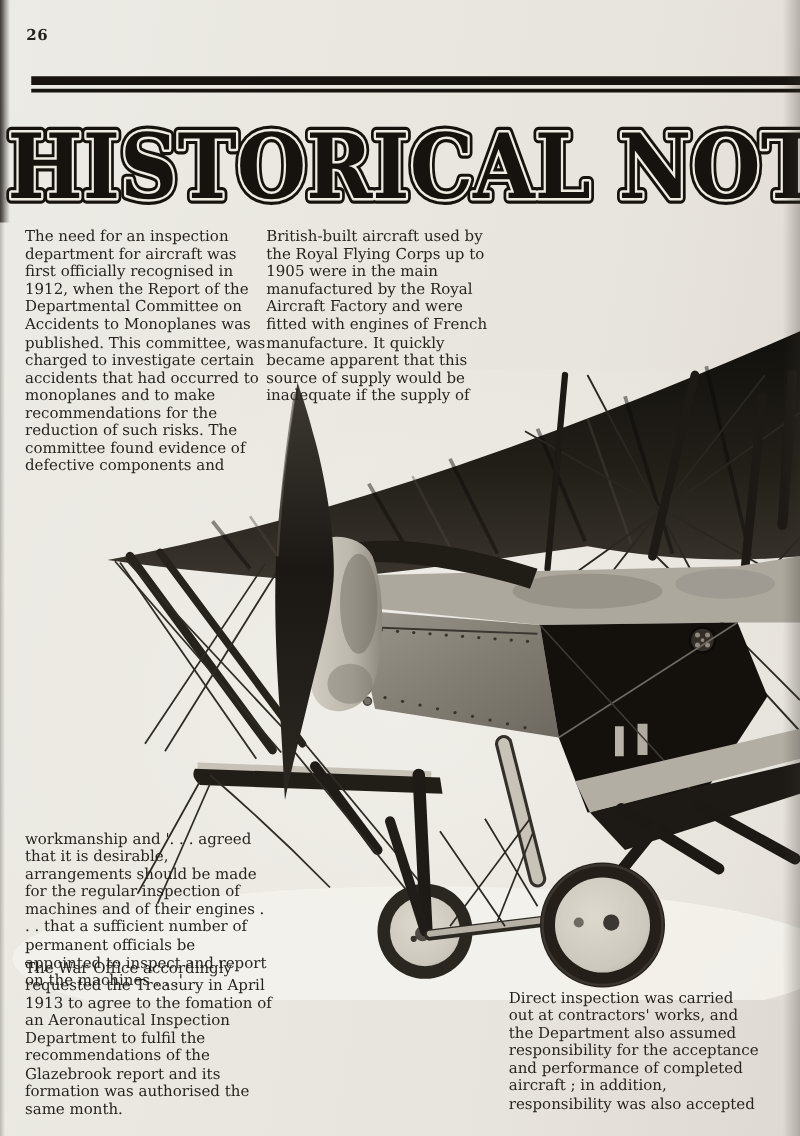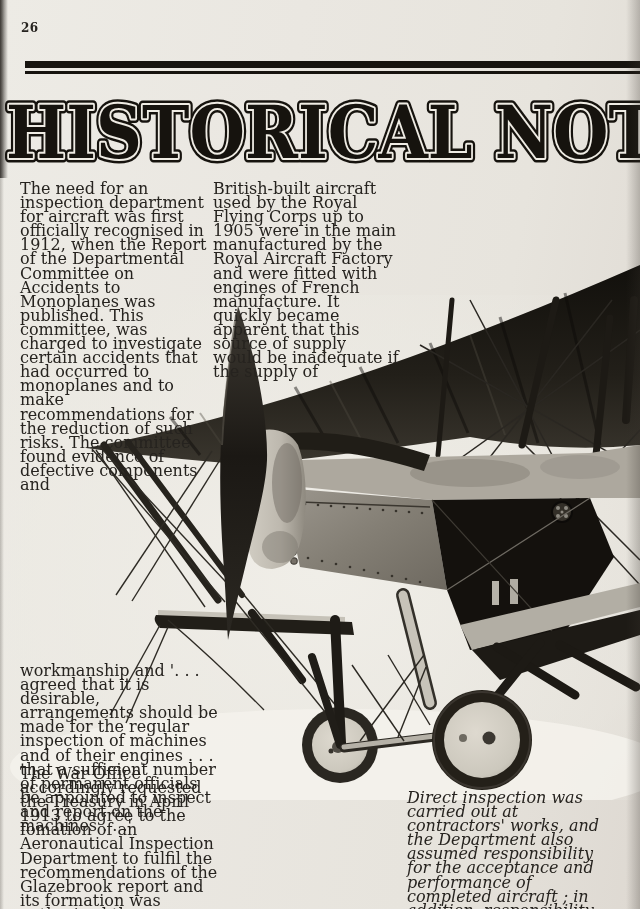--- a/index.html
+++ b/index.html
@@ -4,28 +4,28 @@
 <style>
   html,body{margin:0;padding:0;background:#cfccc6;}
   #page{position:relative;width:640px;height:909px;overflow:hidden;
         background:linear-gradient(100deg,#edebe5 0%,#eae7e1 38%,#e7e4dd 70%,#ded9d2 100%);
         font-family:"DejaVu Serif","Liberation Serif",serif;color:#26231f;}
   .pageno{position:absolute;left:21px;top:21px;font-size:12px;font-weight:bold;letter-spacing:.5px;}
   .rule-thick{position:absolute;left:25px;top:61px;width:615px;height:7px;background:#17140f;}
   .rule-thin{position:absolute;left:25px;top:71px;width:615px;height:2.5px;background:#17140f;}
   .headline-svg{position:absolute;left:0;top:94px;width:640px;height:80px;overflow:hidden;}
   .headline-svg text{font-family:"DejaVu Serif","Liberation Serif",serif;font-weight:bold;font-size:72px;}
-  .col{position:absolute;font-size:16px;line-height:14.1px;z-index:3;text-align:left;}
+  .col{position:absolute;font-size:12px;line-height:14.1px;z-index:3;text-align:left;}
   .c-tl{left:20px;top:182px;width:194px;}
   .c-tm{left:213px;top:182px;width:186px;}
   .c-tr{left:408px;top:182px;width:196px;}
   .c-q {left:20px;top:664px;width:198px;}
   .c-wo{left:20px;top:767px;width:200px;}
   .c-bm{left:212px;top:793px;width:192px;}
-  .c-br{left:407px;top:791px;width:202px;font-style:italic;}
+  .c-br{left:407px;top:791px;width:202px;}
   .photo-svg{position:absolute;left:0;top:255px;width:640px;height:545px;z-index:1;}
   .shadow-right{position:absolute;right:0;top:0;width:14px;height:909px;z-index:5;
         background:linear-gradient(to right,rgba(55,50,44,0),rgba(55,50,44,0.28));}
   .shadow-left-top{position:absolute;left:0;top:0;width:8px;height:178px;z-index:5;
         background:linear-gradient(to right,rgba(30,26,22,0.8),rgba(30,26,22,0));}
   .shadow-left{position:absolute;left:0;top:0;width:4px;height:909px;z-index:4;
         background:linear-gradient(to right,rgba(40,36,30,0.25),rgba(40,36,30,0));}
 </style>
 </head>
 <body>

